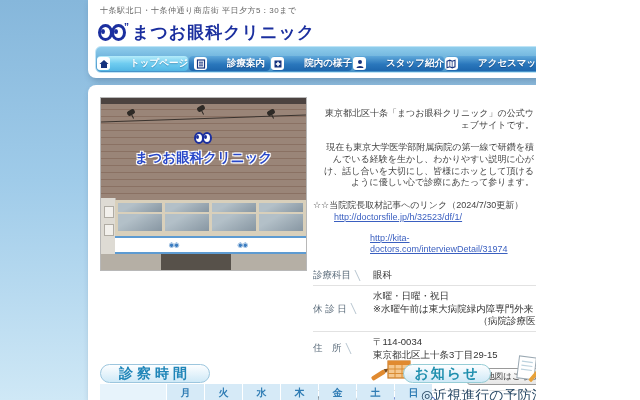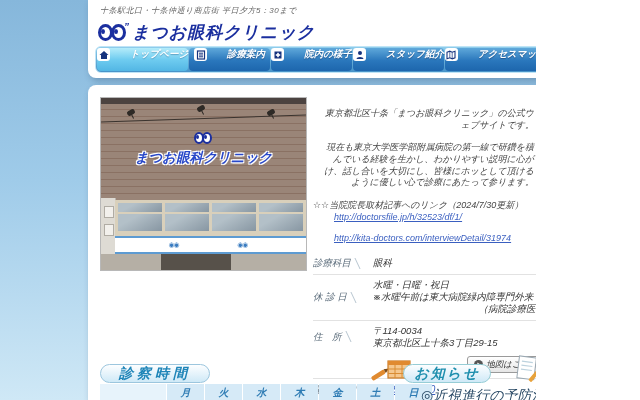--- a/index.html
+++ b/index.html
@@ -1,34 +1,34 @@
 <!DOCTYPE html>
 <html><head>
 <meta charset="utf-8">
 <style>
   html,body{margin:0;padding:0;}
   body{width:640px;height:400px;overflow:hidden;font-family:"Liberation Sans","DejaVu Sans",sans-serif;}
   .stage{position:relative;width:536px;height:400px;overflow:hidden;
-    background:linear-gradient(180deg,#86b7db 0%,#9fcbe9 45%,#cfe8f6 100%);font-style:italic;}
+    background:linear-gradient(180deg,#86b7db 0%,#9fcbe9 45%,#cfe8f6 100%);}
   .box{position:absolute;background:#fff;box-shadow:2px 3px 6px rgba(30,60,95,.3);}
   
   .header-box{left:88px;top:0;width:469px;height:78px;border-radius:0 0 8px 8px;}
   .station-note{position:absolute;left:12px;top:5px;font-size:8px;color:#666;letter-spacing:.5px;}
   .logo-row{position:absolute;left:10px;top:21px;display:flex;align-items:center;}
   .eyes{display:inline-flex;align-items:center;margin-right:3px;}
   .eye{width:9px;height:11px;border:3px solid #1b2f9f;border-radius:50%;background:#fff;position:relative;display:inline-block;margin-right:-2px;}
   .pupil{position:absolute;left:0;top:2px;width:4px;height:5px;background:#1b2f9f;border-radius:50%;}
   .blink{color:#1b2f9f;font-weight:bold;font-size:10px;line-height:8px;align-self:flex-start;}
   .site-title{font-size:17px;font-weight:bold;color:#1b2f9f;letter-spacing:1px;}
   
   .navbar{position:absolute;left:7px;top:46px;width:453px;height:27px;border-radius:6px;
     background:linear-gradient(#8fcdec,#4793c8);border:1px solid #bfe4f6;
     display:flex;gap:1px;padding:1px;box-sizing:border-box;}
-  .tab{flex:1;display:flex;justify-content:center;gap:20px;border-radius:4px;
-    background:linear-gradient(#5fa8da 0%,#2a77bc 55%,#1d66ad 100%);cursor:pointer;}
+  .tab{flex:1;display:flex;align-items:center;justify-content:center;gap:20px;border-radius:4px;
+    background:linear-gradient(#5fa8da 0%,#2a77bc 55%,#1d66ad 100%);cursor:pointer;margin-top:8px;}
   .tab.active{background:linear-gradient(#b5ecfa 0%,#6fccf0 50%,#52b6e4 100%);}
   .tab-label{font-size:9.5px;font-weight:bold;color:#fff;text-shadow:0 1px 1px rgba(10,40,90,.5);white-space:nowrap;}
   .tab.active .tab-label{text-shadow:0 1px 1px rgba(10,60,110,.35);}
   .tab-ic{width:13px;height:13px;background:#fff;border-radius:3px;display:flex;align-items:center;justify-content:center;flex:none;}
   
   .main-box{left:88px;top:85px;width:469px;height:315px;border-radius:8px 8px 0 0;}
   
   .photo{position:absolute;left:12px;top:12px;width:205px;height:172px;border:1px solid #b8b8b8;overflow:hidden;background:#9a8578;}
   .ph-roof{position:absolute;left:0;top:0;width:100%;height:6px;background:#4c4340;}
   .ph-brick{position:absolute;left:0;top:6px;width:100%;height:96px;
@@ -51,21 +51,21 @@
   .mini-logo{position:absolute;top:3px;font-size:7px;color:#3a7cc0;font-weight:bold;letter-spacing:-1px;}
   .ph-base{position:absolute;left:0;top:156px;width:100%;height:16px;background:#b5afa5;}
   .ph-door{position:absolute;left:60px;top:0;width:70px;height:16px;background:#57514a;}
   .ph-pillar{position:absolute;left:0;top:100px;width:14px;height:72px;background:#dedbd4;border-right:1px solid #b8b4ac;}
   .ph-pbox{position:absolute;left:3px;width:8px;height:10px;background:#f2f0ec;border:1px solid #b0aca4;}
   
   .right-col{position:absolute;left:225px;top:12px;width:232px;font-size:9px;color:#444;line-height:1.3;}
   .right-col p{margin:11px;text-align:right;}
   .links{margin-top:8px;}
   .link{color:#3a5fc0;text-decoration:underline;cursor:pointer;display:inline-block;padding-left:21px;}
-  .link2{margin-top:9px;}
+  .link2{margin-top:9px;margin-left:36px;}
   .info-table{margin-top:9px;}
   .irow{display:flex;padding:4px 0 4px 0;border-bottom:1px solid #e2e2e2;font-size:9.5px;color:#333;}
   .irow:first-child{border-top:none;}
   .lbl{width:52px;flex:none;color:#5a6b7a;display:flex;align-items:center;}
   .sep{width:1px;height:11px;background:#b8c6d0;transform:skewX(25deg);margin-left:6px;flex:none;}
   .val{flex:1;padding-left:8px;}
   .val .r{text-align:right;}
   .map-row{display:flex;justify-content:flex-end;padding:3px 0 5px 0;border-bottom:1px solid #e2e2e2;}
   .map-btn{display:inline-flex;align-items:center;gap:3px;border:1px solid #9a9a9a;border-radius:3px;
     background:linear-gradient(#ffffff,#e6e6e6);font-size:8.5px;color:#333;padding:2px 6px;cursor:pointer;}

